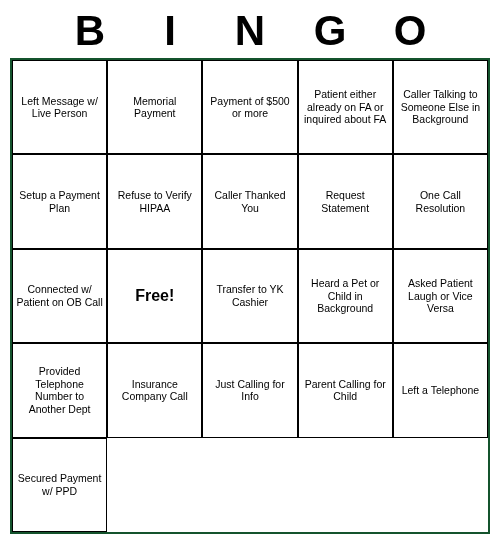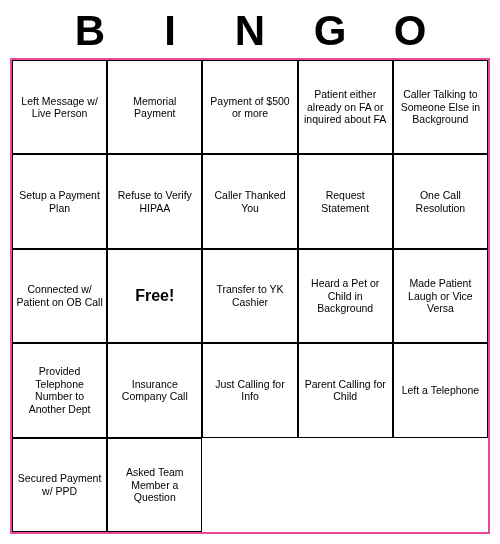--- a/index.html
+++ b/index.html
@@ -26,21 +26,21 @@
       font-weight: bold;
       color: #000;
       line-height: 1;
     }
     .bingo-grid {
       display: grid;
       grid-template-columns: repeat(5, 1fr);
       grid-template-rows: repeat(5, 1fr);
       width: 480px;
       height: 480px;
-      border: 2px solid #ec4899;
+      border: 2px solid #14532d;
     }
     .bingo-cell {
       border: 1px solid #000;
       display: flex;
       align-items: center;
       justify-content: center;
       text-align: center;
       padding: 3px;
       font-size: 10.5px;
       line-height: 1.2;
@@ -72,21 +72,20 @@
     <div class="bingo-cell">Caller Talking to Someone Else in Background</div>
     <div class="bingo-cell">Setup a Payment Plan</div>
     <div class="bingo-cell">Refuse to Verify HIPAA</div>
     <div class="bingo-cell">Caller Thanked You</div>
     <div class="bingo-cell">Request Statement</div>
     <div class="bingo-cell">One Call Resolution</div>
     <div class="bingo-cell">Connected w/ Patient on OB Call</div>
     <div class="bingo-cell free">Free!</div>
     <div class="bingo-cell">Transfer to YK Cashier</div>
     <div class="bingo-cell">Heard a Pet or Child in Background</div>
-    <div class="bingo-cell">Made Patient Laugh or Vice Versa</div>
+    <div class="bingo-cell">Asked Patient Laugh or Vice Versa</div>
     <div class="bingo-cell">Provided Telephone Number to Another Dept</div>
     <div class="bingo-cell">Insurance Company Call</div>
     <div class="bingo-cell">Just Calling for Info</div>
     <div class="bingo-cell">Parent Calling for Child</div>
     <div class="bingo-cell">Left a Telephone</div>
     <div class="bingo-cell">Secured Payment w/ PPD</div>
-    <div class="bingo-cell">Asked Team Member a Question</div>
   </div>
 
 </body></html>

